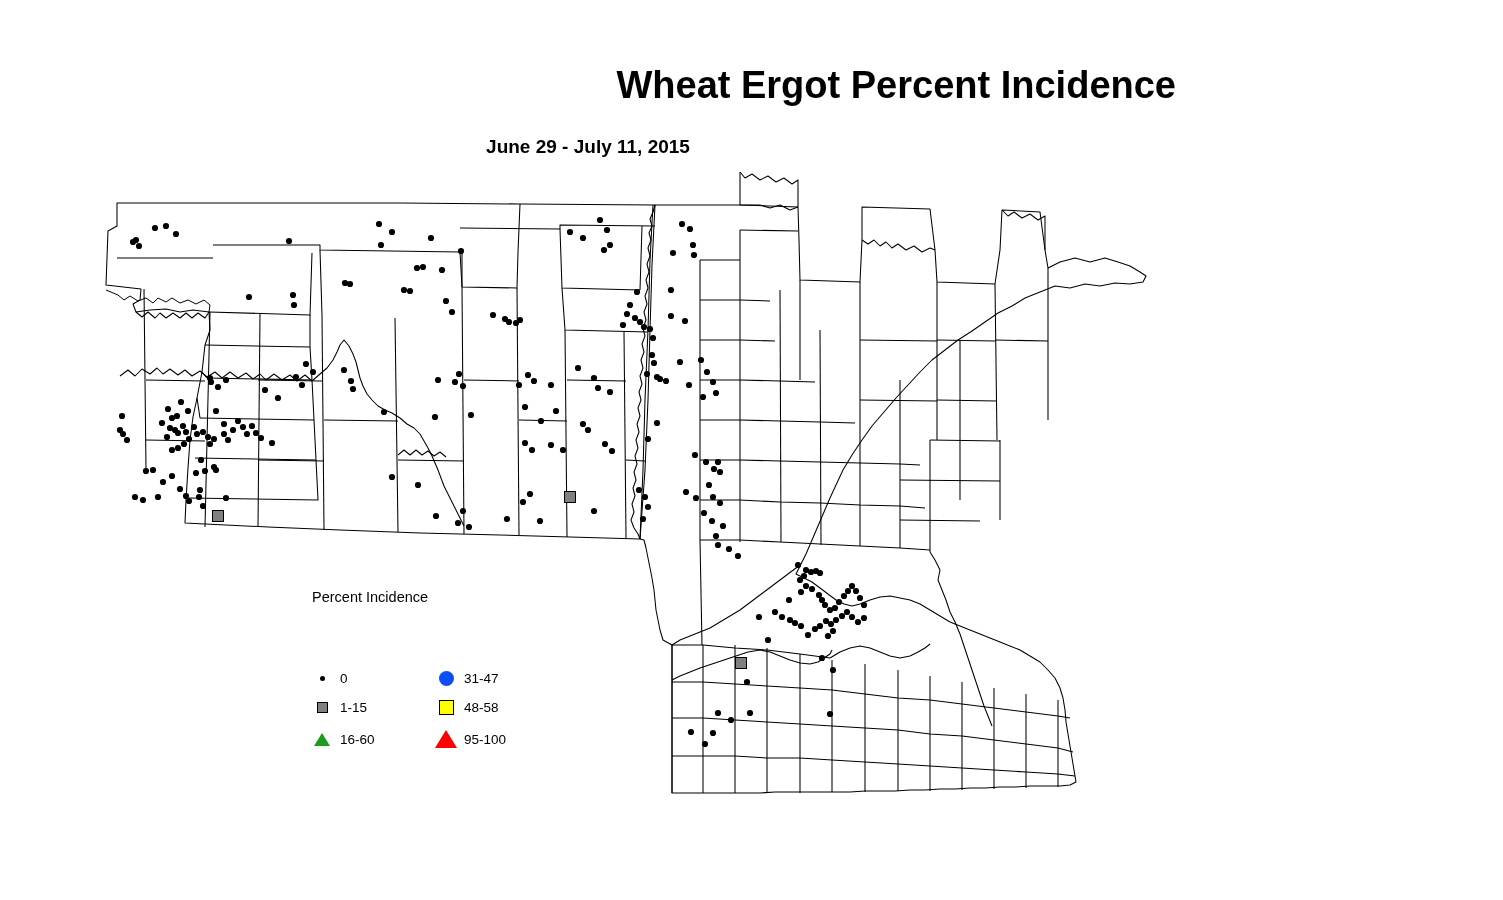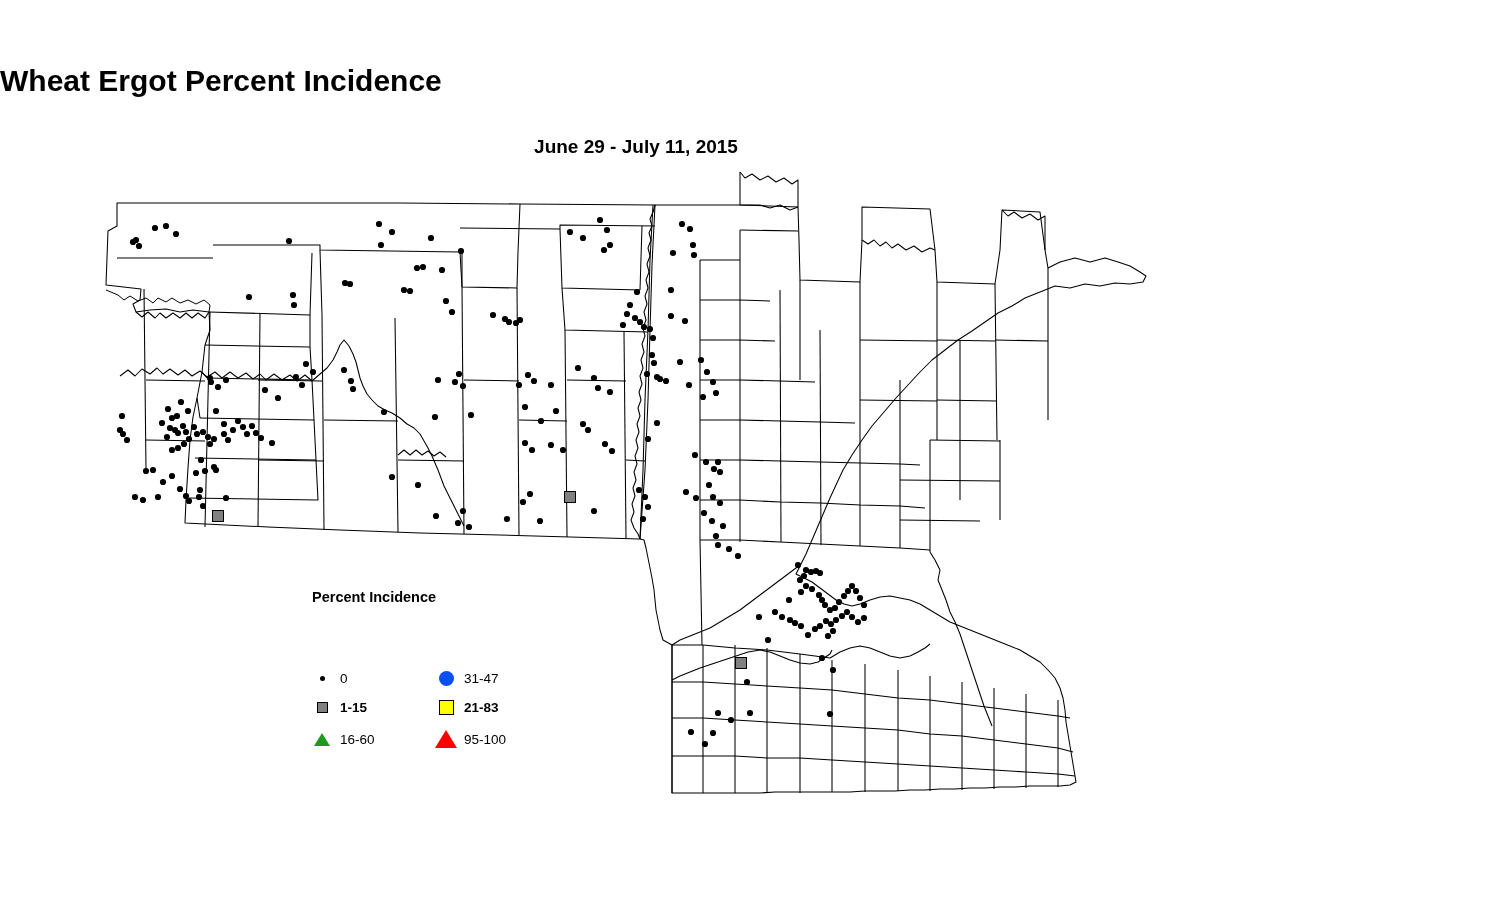--- a/index.html
+++ b/index.html
@@ -1,33 +1,33 @@
 <!DOCTYPE html>
 <html><head>
 <meta charset="utf-8">
 <style>
   html,body{margin:0;padding:0;background:#ffffff;}
   body{width:1503px;height:900px;position:relative;overflow:hidden;
        font-family:"Liberation Sans",sans-serif;color:#000;}
-  #page-title{position:absolute;left:0;top:64px;width:1176px;text-align:left;
-       font-size:30px;font-weight:bold;letter-spacing:0px;}
+  #page-title{position:absolute;left:0;top:64px;width:1176px;text-align:right;
+       font-size:38px;font-weight:bold;letter-spacing:0px;}
   #page-subtitle{position:absolute;left:0;top:136px;width:1176px;text-align:center;
-       font-size:19px;font-weight:bold;margin-left:48px;}
+       font-size:19px;font-weight:bold;}
   #map-area{position:absolute;left:0;top:0;width:1503px;height:900px;}
   #map-svg{position:absolute;left:0;top:0;}
   #legend{position:absolute;left:310px;top:589px;width:230px;height:130px;}
-  #legend-title{font-size:14.5px;font-weight:bold;margin:0 0 22px 2px;white-space:nowrap;}
+  #legend-title{font-size:14.5px;font-weight:normal;margin:0 0 22px 2px;white-space:nowrap;}
   .legend-grid{position:relative;width:230px;height:90px;}
   .legend-item{position:absolute;display:flex;align-items:center;height:18px;}
   .legend-item .sym{width:24px;display:flex;align-items:center;justify-content:center;}
   .legend-item .lbl{font-size:13.5px;margin-left:6px;white-space:nowrap;}
   .col-a{left:0;}
   .col-b{left:124px;}
   .row-1{top:42px;}
-  .row-2{top:71px;font-weight:bold;}
+  .row-2{top:71px;}
   .row-3{top:103px;}
   .sym-dot{width:5px;height:5px;border-radius:50%;background:#000;}
   .sym-sq-gray{width:11px;height:11px;background:#808080;border:1px solid #000;box-sizing:border-box;}
   .sym-tri-green{width:0;height:0;border-left:8px solid transparent;border-right:8px solid transparent;border-bottom:13px solid #1e9b1e;}
   .sym-circ-blue{width:15px;height:15px;border-radius:50%;background:#0a4ef4;}
   .sym-sq-yellow{width:15px;height:15px;background:#ffff00;border:1px solid #000;box-sizing:border-box;}
   .sym-tri-red{width:0;height:0;border-left:11px solid transparent;border-right:11px solid transparent;border-bottom:18px solid #fe0000;}
 </style>
 </head>
 <body>
@@ -506,21 +506,21 @@
       <span class="sym">
           <i class="sym-circ-blue"></i>
         </span>
       <span class="lbl">31-47</span>
     </div>
 
     <div class="legend-item col-b row-2">
       <span class="sym">
           <i class="sym-sq-yellow"></i>
         </span>
-      <span class="lbl">21-83</span>
+      <span class="lbl">48-58</span>
     </div>
 
     <div class="legend-item col-b row-3">
       <span class="sym">
           <i class="sym-tri-red"></i>
         </span>
       <span class="lbl">95-100</span>
     </div>
 
   </div>

